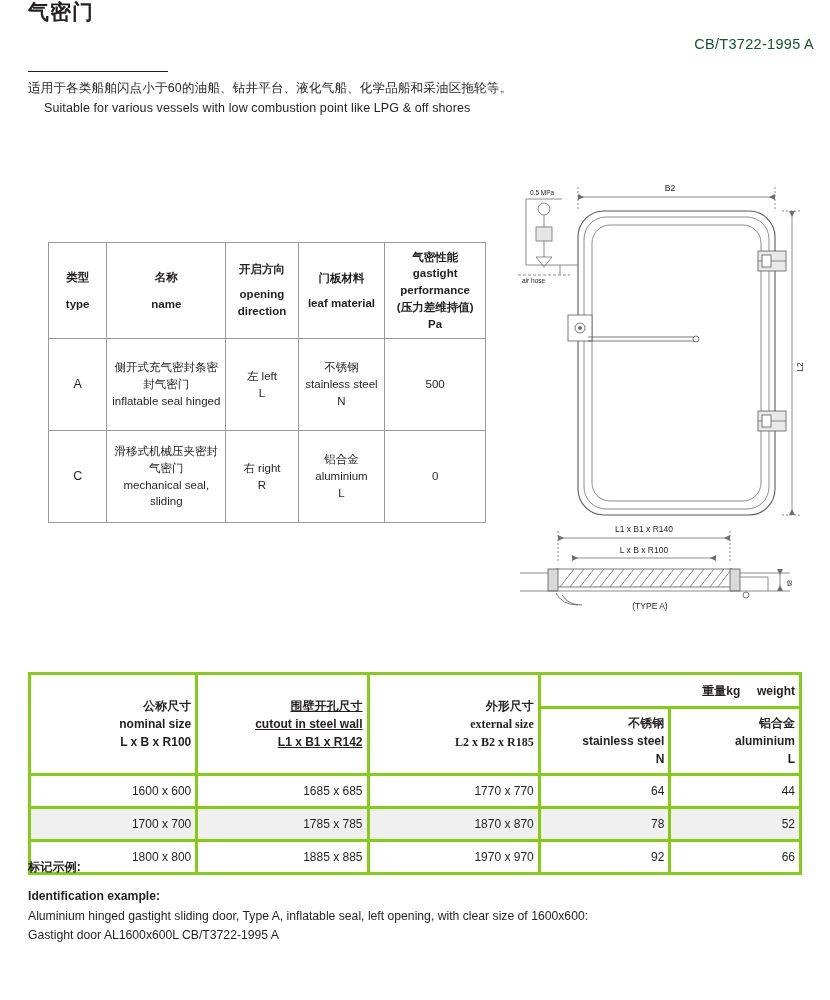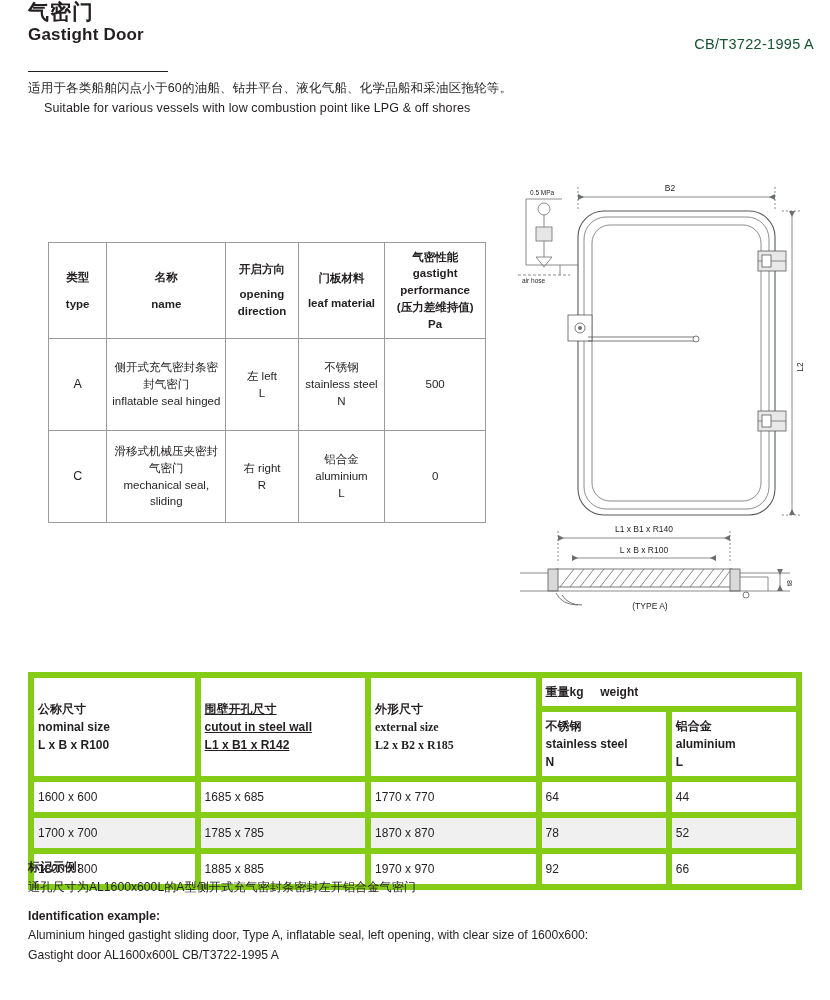--- a/index.html
+++ b/index.html
@@ -101,22 +101,22 @@
   
   .size-table {
     position: absolute;
     left: 28px; top: 672px;
     width: 774px;
     border-collapse: collapse;
     font-size: 12px;
     color: #231f20;
   }
   .size-table th, .size-table td {
-    border: 6px solid #84cc16;
-    text-align: left;
+    border: 3px solid #84cc16;
+    text-align: right;
     vertical-align: middle;
     line-height: 1.5;
   }
   .size-table thead th { padding: 5px 4px; }
   .size-table tbody td { padding: 6px 4px; height: 27px; }
   .size-table tbody tr:nth-child(even) td { background: #f0f0f0; }
   .hdr-main { height: 34px; }
   .hdr-sub  { height: 34px; }
   .w-nom { width: 168px; }
   .w-cut { width: 172px; text-decoration: underline; }
@@ -136,21 +136,20 @@
   .notes .b { font-weight: bold; }
   .notes .gap { height: 9px; }
 </style>
 </head>
 <body>
 
 <div class="page">
 
   <div class="header">
     <div class="title-cn">气密门</div>
-    <div class="title-en">Gastight Door</div>
   </div>
   <div class="std-code">CB/T3722-1995 A</div>
   <div class="rule"></div>
   <div class="subtitle-cn">适用于各类船舶闪点小于60的油船、钻井平台、液化气船、化学品船和采油区拖轮等。</div>
   <div class="subtitle-en">Suitable for various vessels with low combustion point like LPG &amp; off shores</div>
 
   <table class="type-table">
     <thead>
       <tr>
         <th class="col-type">
@@ -379,20 +378,19 @@
         <td>1885 x 885</td>
         <td>1970 x 970</td>
         <td>92</td>
         <td>66</td>
       </tr>
     </tbody>
   </table>
 
   <div class="notes">
     <div class="b">标记示例:</div>
-    <div>通孔尺寸为AL1600x600L的A型侧开式充气密封条密封左开铝合金气密门</div>
     <div class="gap"></div>
     <div class="b">Identification example:</div>
     <div>Aluminium hinged gastight sliding door, Type A, inflatable seal, left opening, with clear size of 1600x600:</div>
     <div>Gastight door AL1600x600L CB/T3722-1995 A</div>
   </div>
 
 </div>
 
 </body></html>

